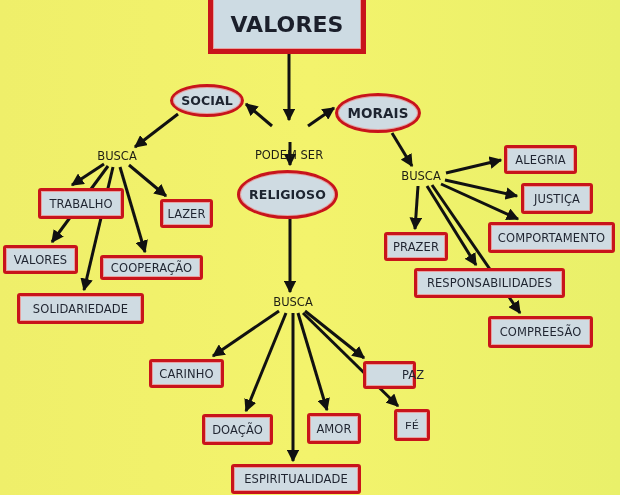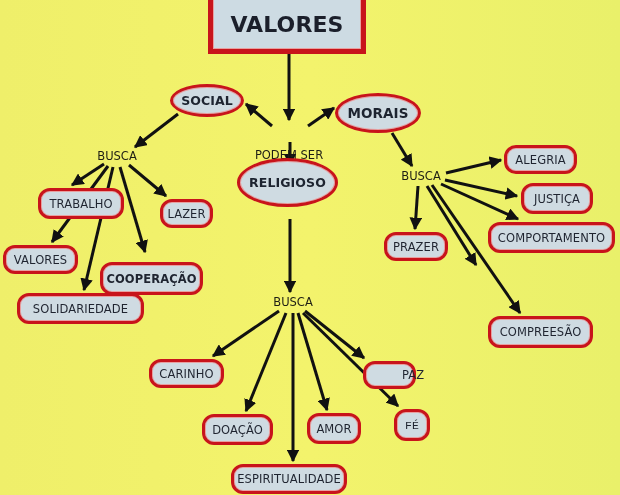--- a/index.html
+++ b/index.html
@@ -1,21 +1,21 @@
 <!DOCTYPE html>
 <html><head>
 <meta charset="utf-8">
 <style>
   html, body { margin: 0; padding: 0; }
   body { width: 620px; height: 495px; overflow: hidden; background: #f2f266; }
   #canvas { position: relative; width: 620px; height: 495px; overflow: hidden;
     background: linear-gradient(90deg, #efef6a 0%, #f3f36c 50%, #e9f06a 100%); }
   svg#edges { position: absolute; left: 0; top: 0; }
   .node { position: absolute; box-sizing: border-box; display: flex; align-items: center; justify-content: center;
-    background: #cfdbe2; border: 3px solid #c8141b; border-radius: 12px; color: #1f2430;
+    background: #cfdbe2; border: 3px solid #c8141b; border-radius: 3px; color: #1f2430;
     font-family: "DejaVu Sans", sans-serif; font-size: 11.5px; letter-spacing: 0.1px; white-space: nowrap;
     box-shadow: 0 0 0 1px #e8a0a0 inset; }
   .ellipse { border-radius: 50%; font-weight: bold; font-size: 12.5px; color: #1d2430; }
   .root { border-radius: 0; border-width: 5px; font-size: 22px; font-weight: bold; color: #1b1f2b; background: #cddbe3; }
   .label { position: absolute; font-family: "DejaVu Sans", sans-serif; font-size: 11.5px; color: #1e1e14; transform: translate(-50%, -50%); white-space: nowrap; }
 </style>
 </head>
 <body>
 
 <div id="canvas">
@@ -60,37 +60,38 @@
       <line x1="303" y1="313" x2="398" y2="406"></line>
     </g>
   </svg>
 
   <div class="node root" style="left:208px;top:-6px;width:158px;height:60px;">VALORES</div>
 
   <div class="label" style="left:289px;top:134px;margin-top:21px;">PODEM SER</div>
 
   <div class="node ellipse" style="left:170px;top:84px;width:74px;height:33px;">SOCIAL</div>
   <div class="node ellipse" style="left:335px;top:93px;width:86px;height:40px;font-size:13.5px;">MORAIS</div>
-  <div class="node ellipse" style="left:237px;top:158px;width:101px;height:49px;">RELIGIOSO</div>
+  <div class="node ellipse" style="left:237px;top:170px;width:101px;height:49px;">RELIGIOSO</div>
 
   <div class="label" style="left:117px;top:156px;">BUSCA</div>
   <div class="label" style="left:421px;top:176px;">BUSCA</div>
   <div class="label" style="left:293px;top:302px;">BUSCA</div>
 
   <div class="node" style="left:4px;top:188px;width:86px;height:31px;margin-left:34px;">TRABALHO</div>
   <div class="node" style="left:3px;top:245px;width:75px;height:29px;">VALORES</div>
   <div class="node" style="left:17px;top:293px;width:127px;height:31px;">SOLIDARIEDADE</div>
-  <div class="node" style="left:100px;top:262px;width:103px;height:33px;font-weight:bold;">COOPERAÇÃO</div>
+  <div class="node" style="left:100px;top:255px;width:103px;height:25px;">COOPERAÇÃO</div>
   <div class="node" style="left:160px;top:199px;width:53px;height:29px;">LAZER</div>
 
   <div class="node" style="left:149px;top:359px;width:75px;height:29px;">CARINHO</div>
   <div class="node" style="left:202px;top:414px;width:71px;height:31px;">DOAÇÃO</div>
-  <div class="node" style="left:231px;top:464px;width:116px;height:30px;">ESPIRITUALIDADE</div>
+  <div class="node" style="left:231px;top:464px;width:130px;height:30px;">ESPIRITUALIDADE</div>
   <div class="node" style="left:307px;top:413px;width:54px;height:31px;">AMOR</div>
   <div class="node" style="left:363px;top:361px;width:45px;height:28px;padding-left:47px;">PAZ</div>
   <div class="node" style="left:394px;top:409px;width:36px;height:32px;font-family:Liberation Mono, monospace;">FÉ</div>
 
   <div class="node" style="left:504px;top:145px;width:73px;height:29px;">ALEGRIA</div>
   <div class="node" style="left:521px;top:183px;width:72px;height:31px;">JUSTIÇA</div>
   <div class="node" style="left:488px;top:222px;width:127px;height:31px;">COMPORTAMENTO</div>
   <div class="node" style="left:384px;top:232px;width:64px;height:29px;">PRAZER</div>
+  <div class="node" style="left:414px;top:268px;width:151px;height:30px;">RESPONSABILIDADES</div>
   <div class="node" style="left:488px;top:316px;width:105px;height:32px;">COMPREESÃO</div>
 </div>
 
 </body></html>

